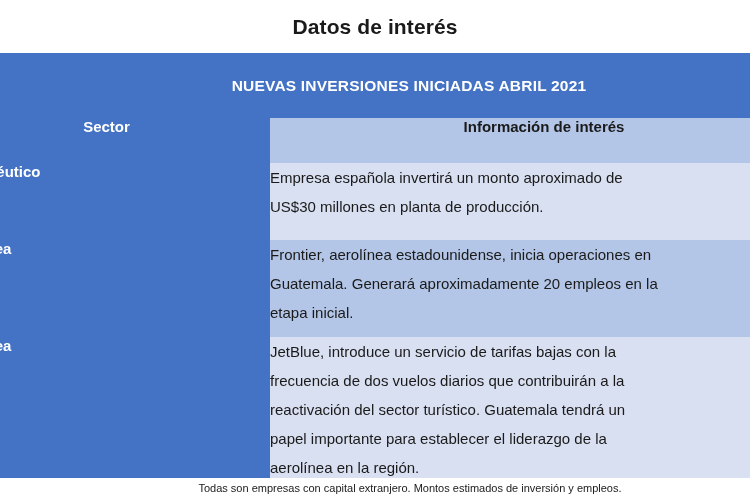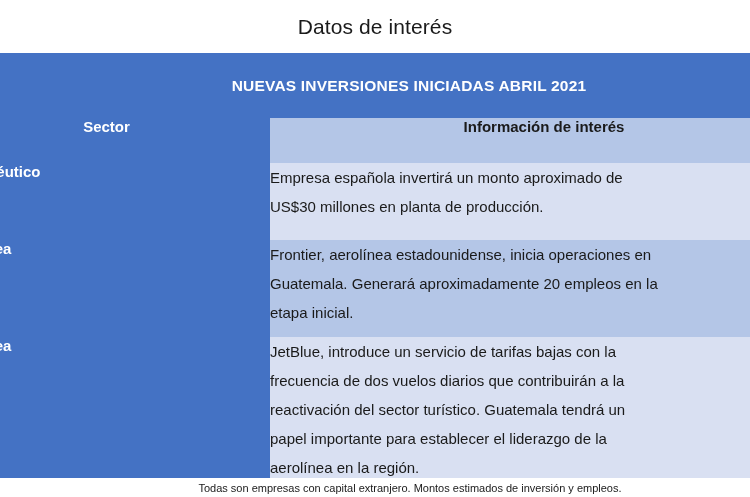--- a/index.html
+++ b/index.html
@@ -19,21 +19,21 @@
   .slide-title {
     position: absolute;
     top: 0;
     left: 0;
     width: 750px;
     height: 53px;
     display: flex;
     align-items: center;
     justify-content: center;
     font-size: 21px;
-    font-weight: normal;
+    font-weight: bold;
     color: #1a1a1a;
     letter-spacing: 0.1px;
     background: #ffffff;
   }
 
   
   .table-wrap {
     position: absolute;
     top: 53px;
     left: -57px;           

